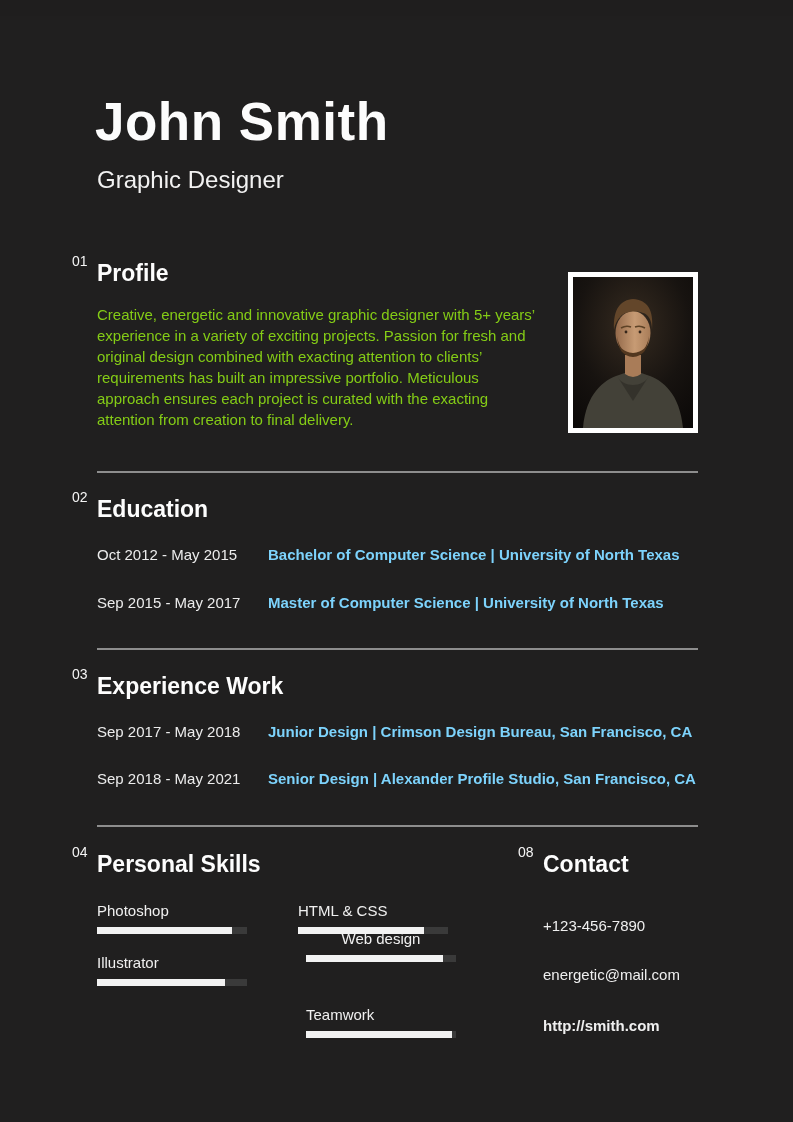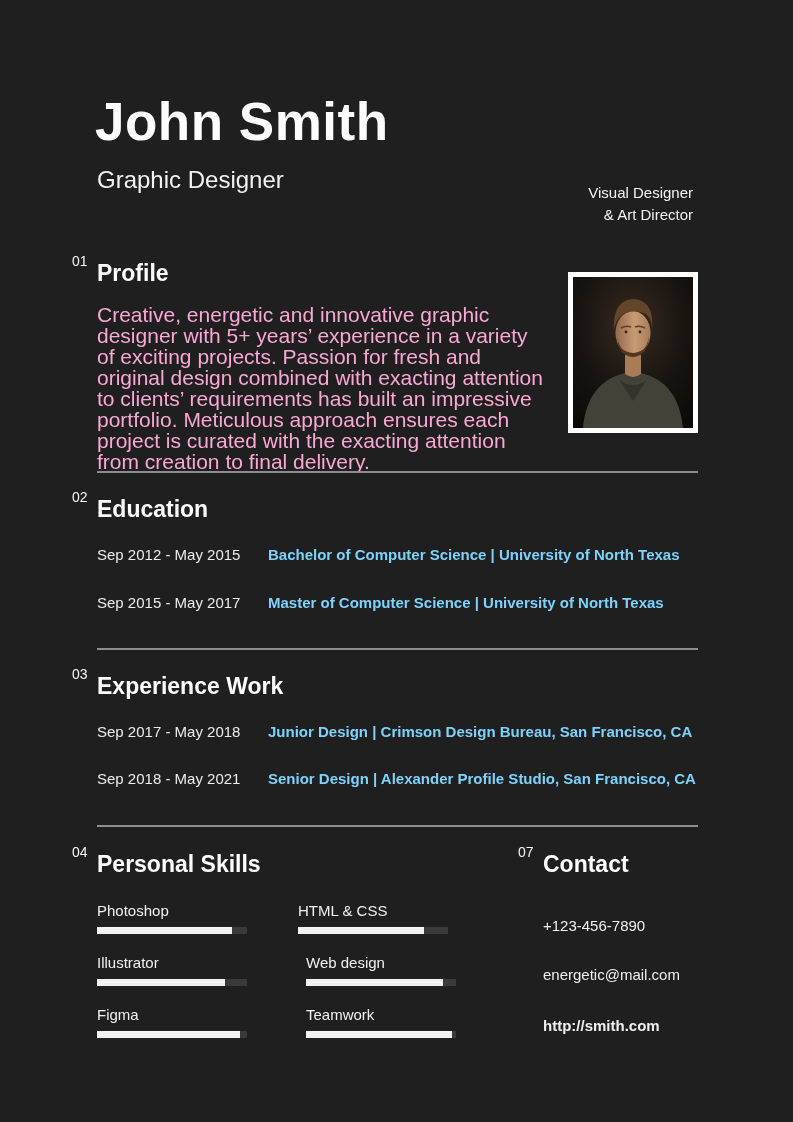--- a/index.html
+++ b/index.html
@@ -48,23 +48,23 @@
     position: absolute;
     left: -25px; top: -7px;
     font-size: 14px;
     font-weight: normal;
     color: #f5f5f5;
   }
   .profile-text {
     position: absolute;
     left: 97px; top: 288px;
     width: 446px;
-    font-size: 21px;
+    font-size: 15px;
     line-height: 21px;
-    color: #f9a8d4;
+    color: #84cc16;
   }
   .photo-frame {
     position: absolute;
     left: 568px; top: 256px;
     width: 130px; height: 161px;
     border: 5px solid #ffffff;
     background: #0c0a09;
   }
   .photo-frame svg { display: block; width: 100%; height: 100%; }
   .divider {
@@ -101,24 +101,20 @@
     cursor: pointer;
   }
 </style>
 </head>
 <body>
 
 <div class="page">
 
   <h1 class="name">John Smith</h1>
   <div class="job-title">Graphic Designer</div>
-  <div class="tagline">
-    <div>Visual Designer</div>
-    <div>&amp; Art Director</div>
-  </div>
 
   <h2 class="sec-head" style="left:97px; top:244px;">
     <span class="sec-num">01</span>
     <span>Profile</span>
   </h2>
   <p class="profile-text">Creative, energetic and innovative graphic designer with 5+ years’ experience in a variety of exciting projects. Passion for fresh and original design combined with exacting attention to clients’ requirements has built an impressive portfolio. Meticulous approach ensures each project is curated with the exacting attention from creation to final delivery.</p>
 
   <div class="photo-frame">
     <svg viewBox="0 0 120 151" preserveAspectRatio="none">
       <defs>
@@ -147,21 +143,21 @@
     </svg>
   </div>
 
   <div class="divider" style="top:455px;"></div>
 
   <h2 class="sec-head" style="left:97px; top:480px;">
     <span class="sec-num">02</span>
     <span>Education</span>
   </h2>
   <div class="row" style="top:530px;">
-    <span class="dates">Sep 2012 - May 2015</span>
+    <span class="dates">Oct 2012 - May 2015</span>
     <span class="detail">Bachelor of Computer Science | University of North Texas</span>
   </div>
   <div class="row" style="top:578px;">
     <span class="dates">Sep 2015 - May 2017</span>
     <span class="detail">Master of Computer Science | University of North Texas</span>
   </div>
 
   <div class="divider" style="top:632px;"></div>
 
   <h2 class="sec-head" style="left:97px; top:657px;">
@@ -189,46 +185,40 @@
     <div class="skill-bar">
       <div class="skill-bar-fill" style="width: 90%;"></div>
     </div>
   </div>
   <div class="skill-item" style="left:97px; top:938px;">
     <div class="skill-label">Illustrator</div>
     <div class="skill-bar">
       <div class="skill-bar-fill" style="width: 85%;"></div>
     </div>
   </div>
-  <div class="skill-item" style="left:97px; top:990px;">
-    <div class="skill-label">Figma</div>
-    <div class="skill-bar">
-      <div class="skill-bar-fill" style="width: 95%;"></div>
-    </div>
-  </div>
   <div class="skill-item" style="left:298px; top:886px;">
     <div class="skill-label">HTML &amp; CSS</div>
     <div class="skill-bar">
       <div class="skill-bar-fill" style="width: 84%;"></div>
     </div>
   </div>
-  <div class="skill-item" style="left:306px; top:938px;">
+  <div class="skill-item" style="left:306px; top:914px;text-align:center;">
     <div class="skill-label">Web design</div>
     <div class="skill-bar">
       <div class="skill-bar-fill" style="width: 91%;"></div>
     </div>
   </div>
   <div class="skill-item" style="left:306px; top:990px;">
     <div class="skill-label">Teamwork</div>
     <div class="skill-bar">
       <div class="skill-bar-fill" style="width: 97%;"></div>
     </div>
   </div>
 
   <h2 class="sec-head" style="left:543px; top:835px;">
-    <span class="sec-num">07</span>
+    <span class="sec-num">08</span>
     <span>Contact</span>
   </h2>
   <a class="contact-item" style="top:901px;">+123-456-7890</a>
   <a class="contact-item" style="top:950px;">energetic@mail.com</a>
   <a class="contact-item" style="top:1001px;font-weight:bold;">http://smith.com</a>
 
 </div>
 
 </body></html>

